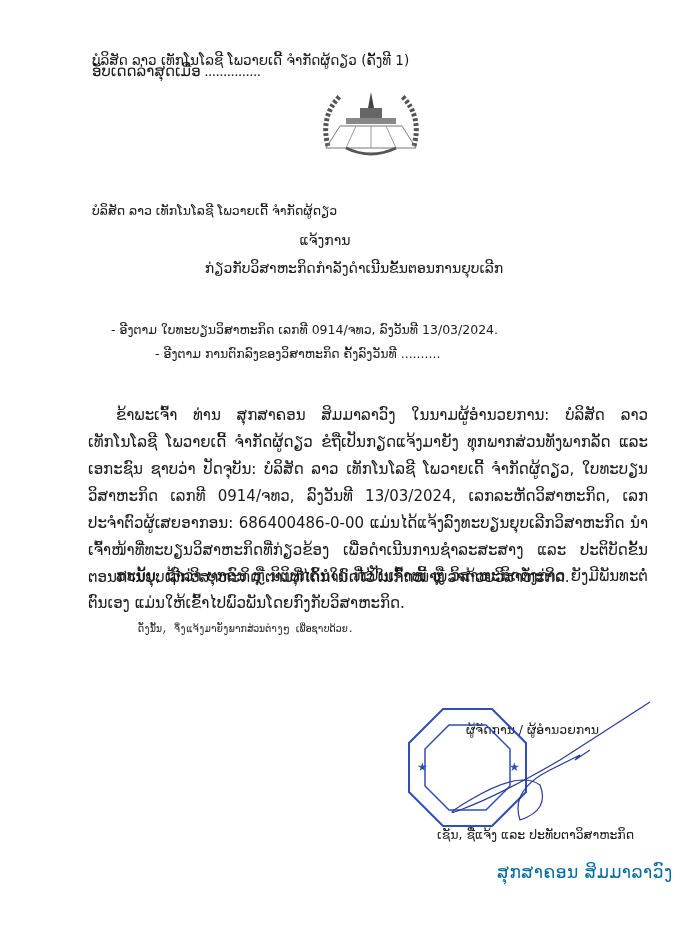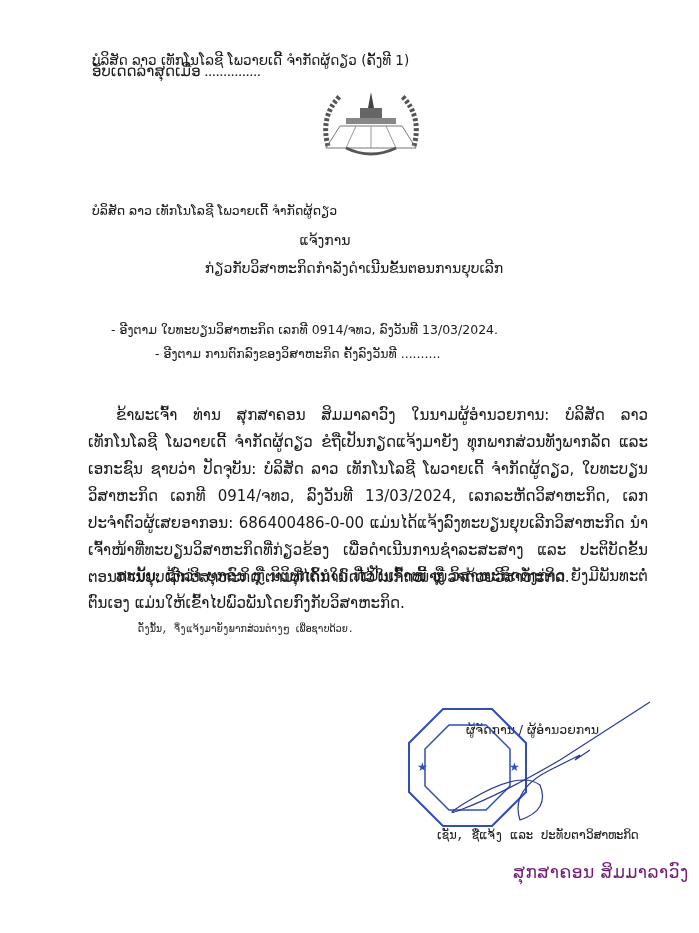--- a/index.html
+++ b/index.html
@@ -10,22 +10,22 @@
   .hdr2 { left:92px; top:62px; font-size:15px;font-family:Liberation Serif, serif; }
   .emblem { left:316px; top:86px; width:110px; height:74px; }
   .company { left:92px; top:175px; font-size:12.5px;margin-top:28px; }
   .title1 { left:0; width:650px; text-align:center; top:232px; font-size:14px; }
   .title2 { left:0; width:630px; text-align:center; top:260px; font-size:14px;margin-left:39px; }
   .ref { left:111px; font-size:12.5px; }
   .para { left:88px; width:560px; font-size:15px; line-height:27px; text-align:justify; }
   .para .indent { display:inline-block; width:28px; }
   .closing { left:138px; top:623px; font-size:10px;font-family:Liberation Mono, monospace; }
   .sigrole { left:466px; top:690px; font-size:12.5px;margin-top:32px; }
-  .sigcaption { left:437px; top:827px; font-size:12.5px;font-family:Liberation Mono, monospace; }
-  .signame { left:513px; top:862px; font-size:17px; color:#701a75; letter-spacing:0.5px; }
+  .sigcaption { left:437px; top:827px; font-size:12.5px; }
+  .signame { left:497px; top:862px; font-size:17px; color:#0369a1; letter-spacing:0.5px; }
   .stamp { left:405px; top:705px; width:125px; height:125px; }
   .signature { left:440px; top:700px; width:220px; height:130px; }
 </style>
 </head>
 <body>
 
 <div class="abs hdr1">ບໍລິສັດ ລາວ ເທັກໂນໂລຊີ ໂພວາຍເດີ້ ຈຳກັດຜູ້ດຽວ (ຄັ້ງທີ 1)</div>
 <div class="abs hdr2">ອັບເດດລ່າສຸດເມື່ອ ...............</div>
 
 <div class="abs emblem">

